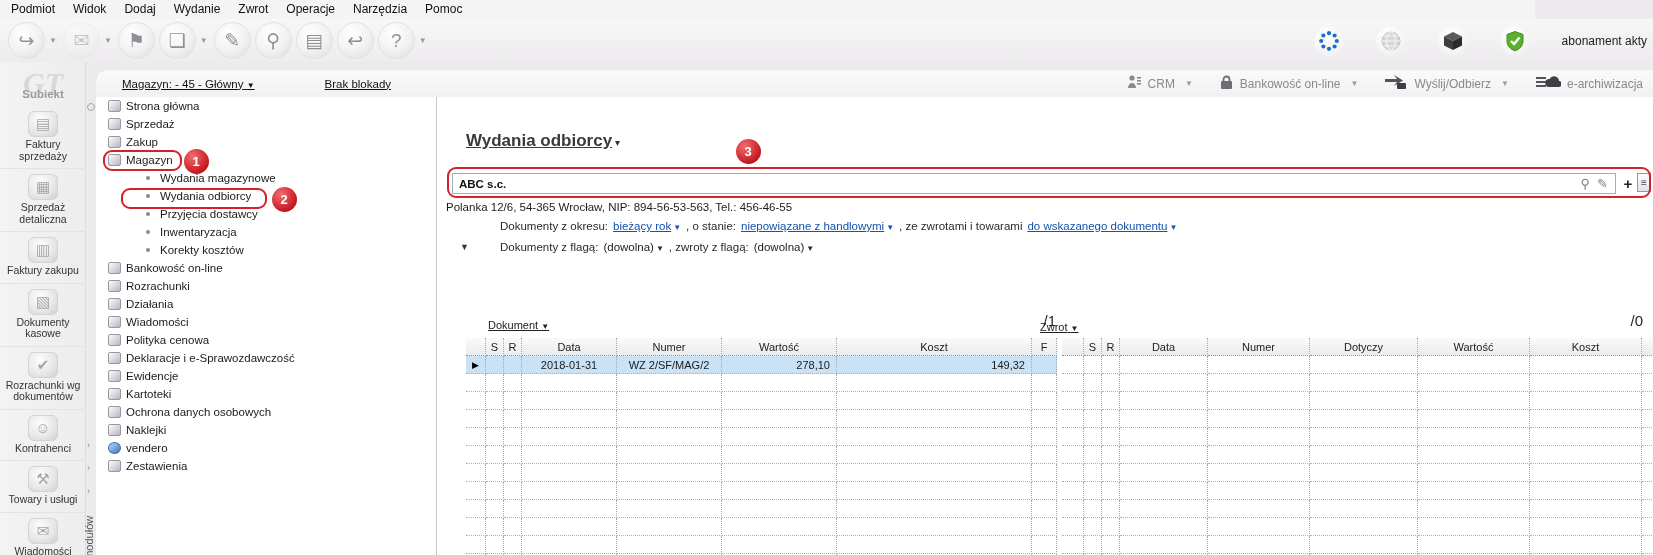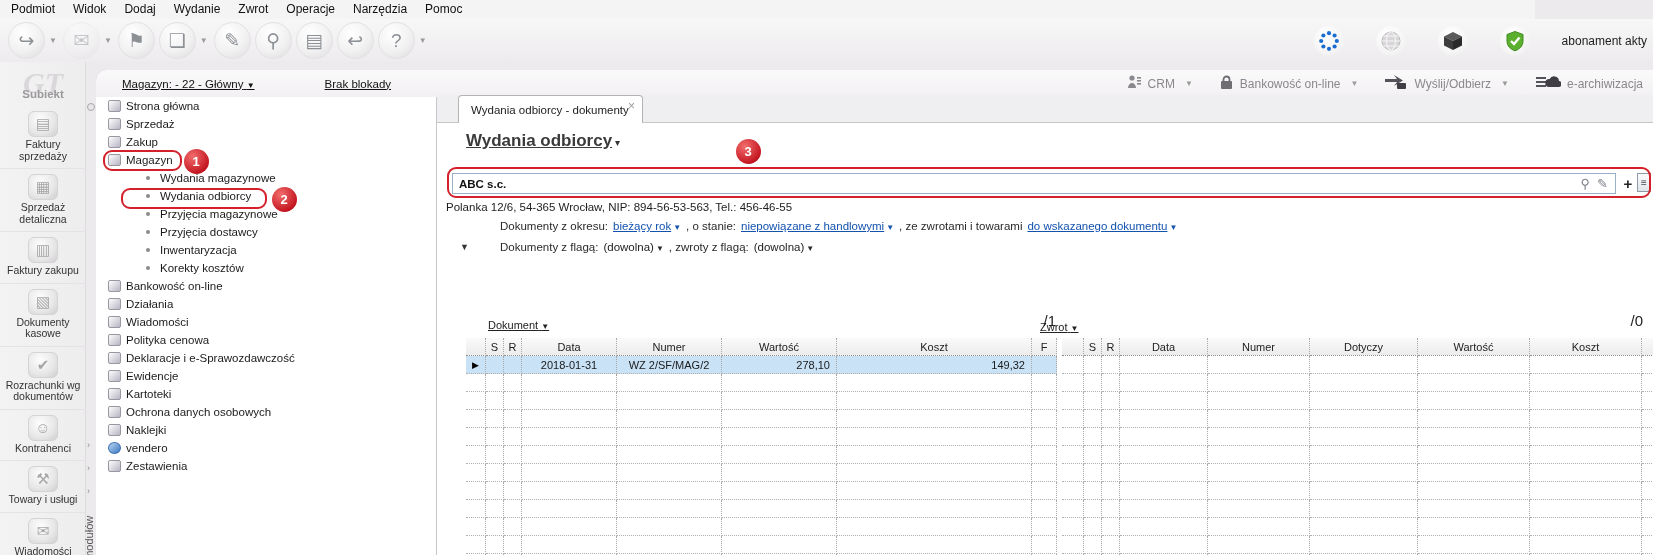--- a/index.html
+++ b/index.html
@@ -170,21 +170,21 @@
       <path d="M11 1.5 L19 4.5 V11 C19 16 15.5 19.3 11 20.8 C6.5 19.3 3 16 3 11 V4.5 Z" fill="#5cb030" stroke="#3f8a1e"></path>
       <polyline points="7,11 10,14 15.5,7.5" fill="none" stroke="#ffffff" stroke-width="2.4"></polyline>
     </svg>
   </span>
   <span id="subscription-label">abonament akty</span>
 </div>
 
 <div id="panel"></div>
 
 <div id="context-band">
-  <span id="magazyn-link" class="ctx-link"><span>Magazyn: - 22 - Główny</span> <span style="font-size:8px">▼</span></span>
+  <span id="magazyn-link" class="ctx-link"><span>Magazyn: - 45 - Główny</span> <span style="font-size:8px">▼</span></span>
   <span id="blokada-link" class="ctx-link">Brak blokady</span>
   <span id="ctx-right">
       <span class="ctx-item">
         <span><svg width="16" height="16" viewBox="0 0 16 16">
             <circle cx="6" cy="4" r="2.6" fill="#8a888c"></circle>
             <path d="M2 14c0-3 2-5 4-5s4 2 4 5z" fill="#8a888c"></path>
             <rect x="11" y="3" width="4" height="1.6" fill="#8a888c"></rect>
             <rect x="11" y="6" width="4" height="1.6" fill="#8a888c"></rect>
             <rect x="11" y="9" width="4" height="1.6" fill="#8a888c"></rect>
           </svg></span>
@@ -286,40 +286,40 @@
     <div class="tree-item">
       <span class="bullet"></span>
       <span>Wydania magazynowe</span>
     </div>
     <div class="tree-item">
       <span class="bullet"></span>
       <span>Wydania odbiorcy</span>
     </div>
     <div class="tree-item">
       <span class="bullet"></span>
-      <span>Przyjęcia magazynowe</span>
-    </div>
-    <div class="tree-item">
-      <span class="bullet"></span>
       <span>Przyjęcia dostawcy</span>
     </div>
     <div class="tree-item">
       <span class="bullet"></span>
       <span>Inwentaryzacja</span>
     </div>
     <div class="tree-item">
       <span class="bullet"></span>
       <span>Korekty kosztów</span>
     </div>
     <div class="tree-item">
       <span class="chip"></span>
       <span>Bankowość on-line</span>
     </div>
     <div class="tree-item">
       <span class="chip"></span>
+      <span>Rozrachunki</span>
+    </div>
+    <div class="tree-item">
+      <span class="chip"></span>
       <span>Działania</span>
     </div>
     <div class="tree-item">
       <span class="chip"></span>
       <span>Wiadomości</span>
     </div>
     <div class="tree-item">
       <span class="chip"></span>
       <span>Polityka cenowa</span>
     </div>
@@ -347,26 +347,20 @@
       <span class="chip accent"></span>
       <span>vendero</span>
     </div>
     <div class="tree-item">
       <span class="chip"></span>
       <span>Zestawienia</span>
     </div>
   </div>
 
 <div id="main-pane">
-  <div id="tab-strip">
-    <div id="tab">
-      <span>Wydania odbiorcy - dokumenty</span>
-      <span id="tab-close">×</span>
-    </div>
-  </div>
   <div id="content">
     <div id="page-title-wrap">
       <span id="page-title">Wydania odbiorcy</span><span id="title-caret">▾</span>
     </div>
 
     <div id="search-row">
       <span id="search-value">ABC s.c.</span>
       <span class="field-icon">⚲</span>
       <span class="field-icon">✎</span>
     </div>

